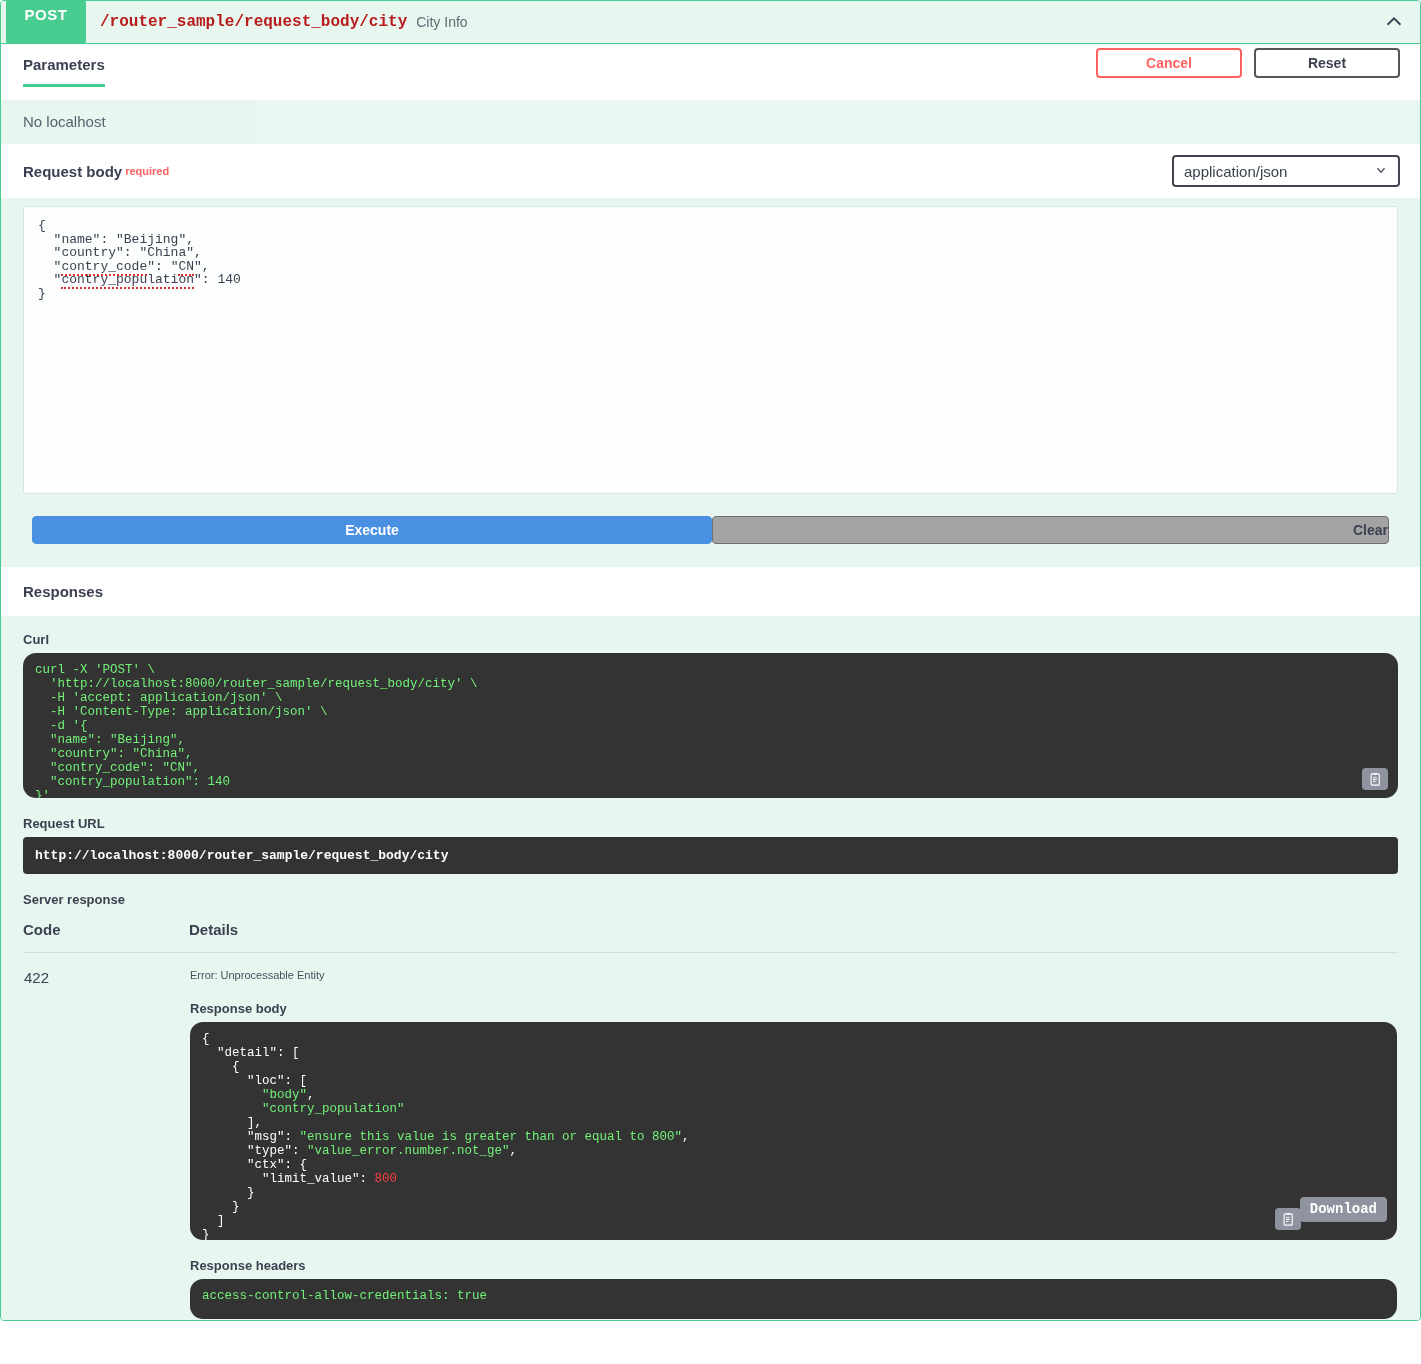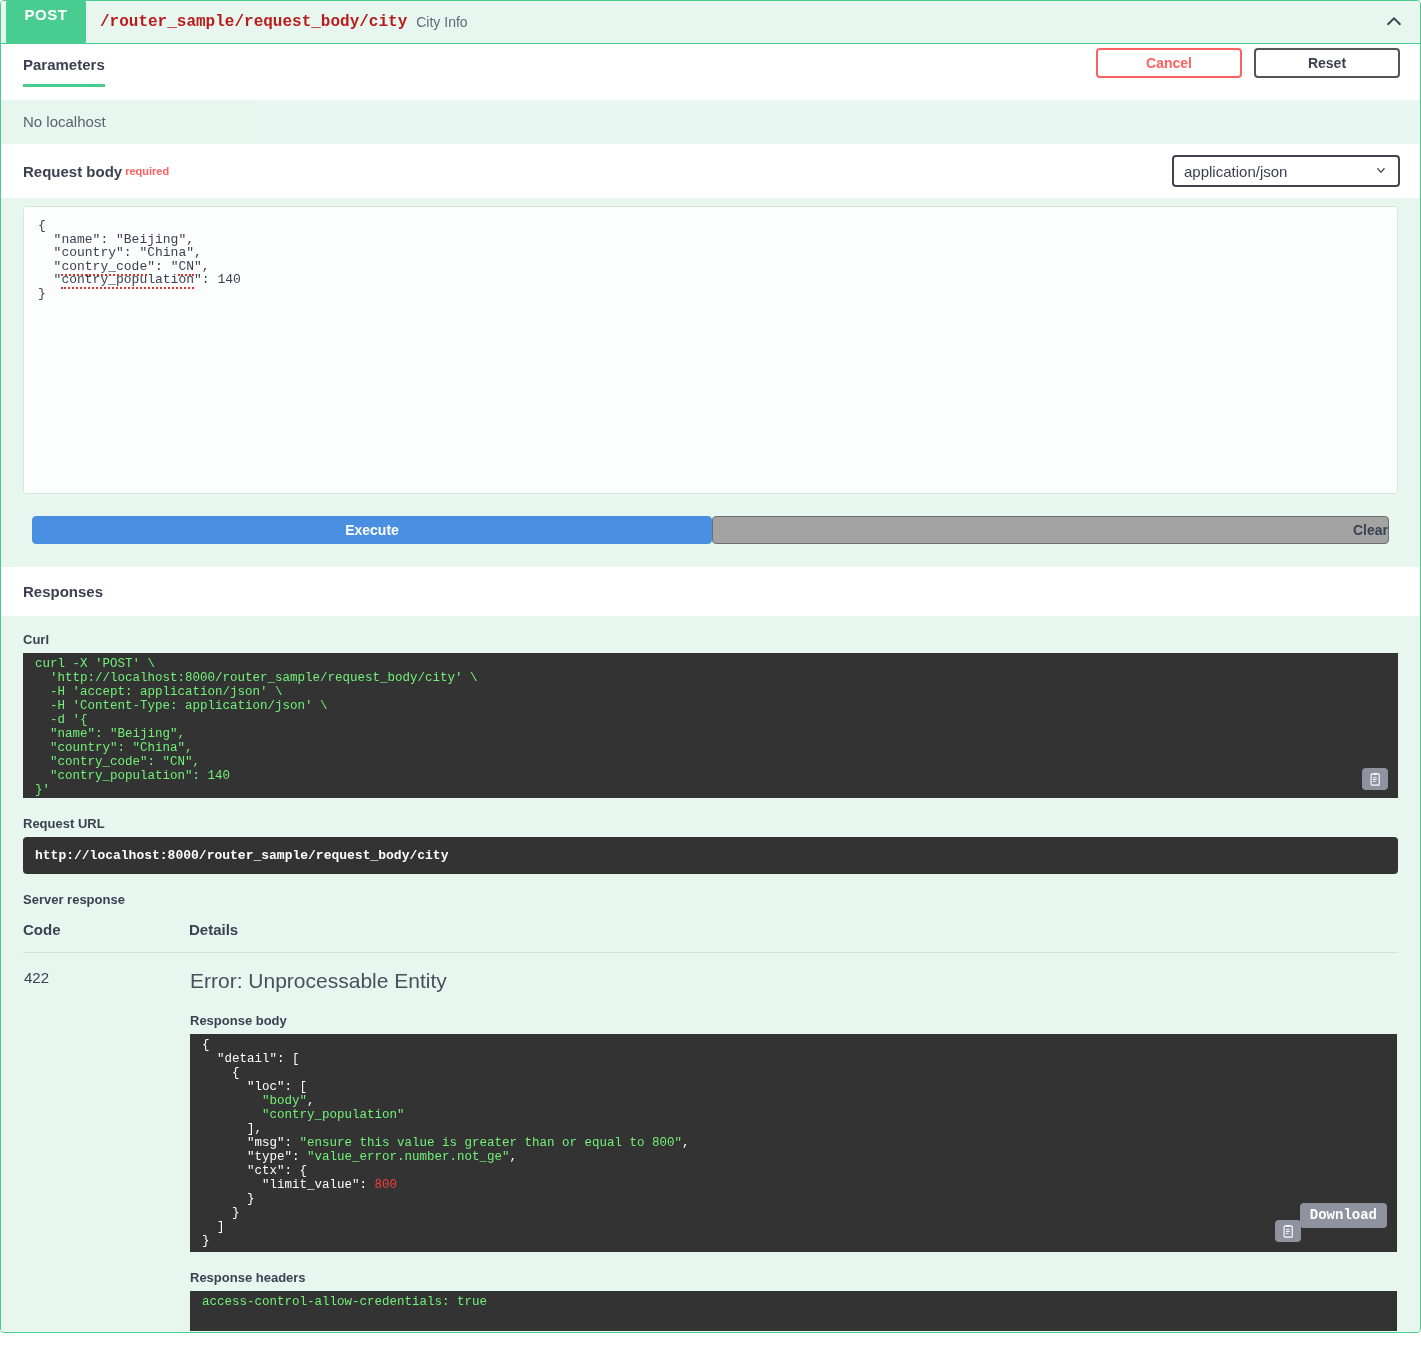--- a/index.html
+++ b/index.html
@@ -219,22 +219,22 @@
     padding: 16px 22px 0 22px;
   }
   .sub-label {
     font-size: 13px;
     font-weight: bold;
     color: #3b4151;
     margin-bottom: 6px;
   }
   .code-block {
     background: #333333;
-    border-radius: 0;
-    padding: 4px 12px;
+    border-radius: 13px;
+    padding: 10px 12px;
     font-family: "Liberation Mono", monospace;
     font-size: 12.5px;
     line-height: 14px;
     white-space: pre;
     position: relative;
     overflow: hidden;
     color: #ffffff;
   }
   .code-block .g { color: #72f178; }
   .code-block .w { color: #ffffff; }
@@ -292,21 +292,21 @@
   .resp-table th.col-code { width: 82px; padding-left: 0; }
   .resp-table th.col-details { padding-left: 84px; }
   .resp-table td { vertical-align: top; padding-top: 16px; }
   .resp-code {
     font-size: 15px;
     color: #3b4151;
     font-family: "Liberation Sans", sans-serif;
   }
   .resp-details { padding-left: 84px; }
   .error-title {
-    font-size: 21px;
+    font-size: 11px;
     color: #3b4151;
     margin-bottom: 20px;
     opacity: .92;
   }
 </style>
 </head>
 <body>
 
 <div class="opblock">
 
@@ -418,21 +418,21 @@
         <span class="w">"limit_value"</span>: <span class="num">800</span>
       }
     }
   ]
 }</span><span class="copy-btn" style="right:96px;bottom:10px;">
                   <svg width="15" height="15" viewBox="0 0 24 24" aria-hidden="true">
                     <rect x="5" y="3" width="13" height="18" rx="1.5" fill="none" stroke="#fff" stroke-width="1.8"></rect>
                     <rect x="9" y="1.5" width="5" height="3" rx="0.8" fill="#fff"></rect>
                     <path d="M8 9h6M8 12h6M8 15h4" stroke="#fff" stroke-width="1.5"></path>
                   </svg>
-                </span><span class="dl-btn" style="right:10px;bottom:24px;">Download</span></div>
+                </span><span class="dl-btn" style="right:10px;bottom:18px;">Download</span></div>
 
               <div class="sub-label">Response headers</div>
               <div class="code-block" style="height:40px;"><span class="g">access-control-allow-credentials: true</span></div>
             </div>
           </td>
         </tr>
       </tbody>
     </table>
   </div>
 </div>

